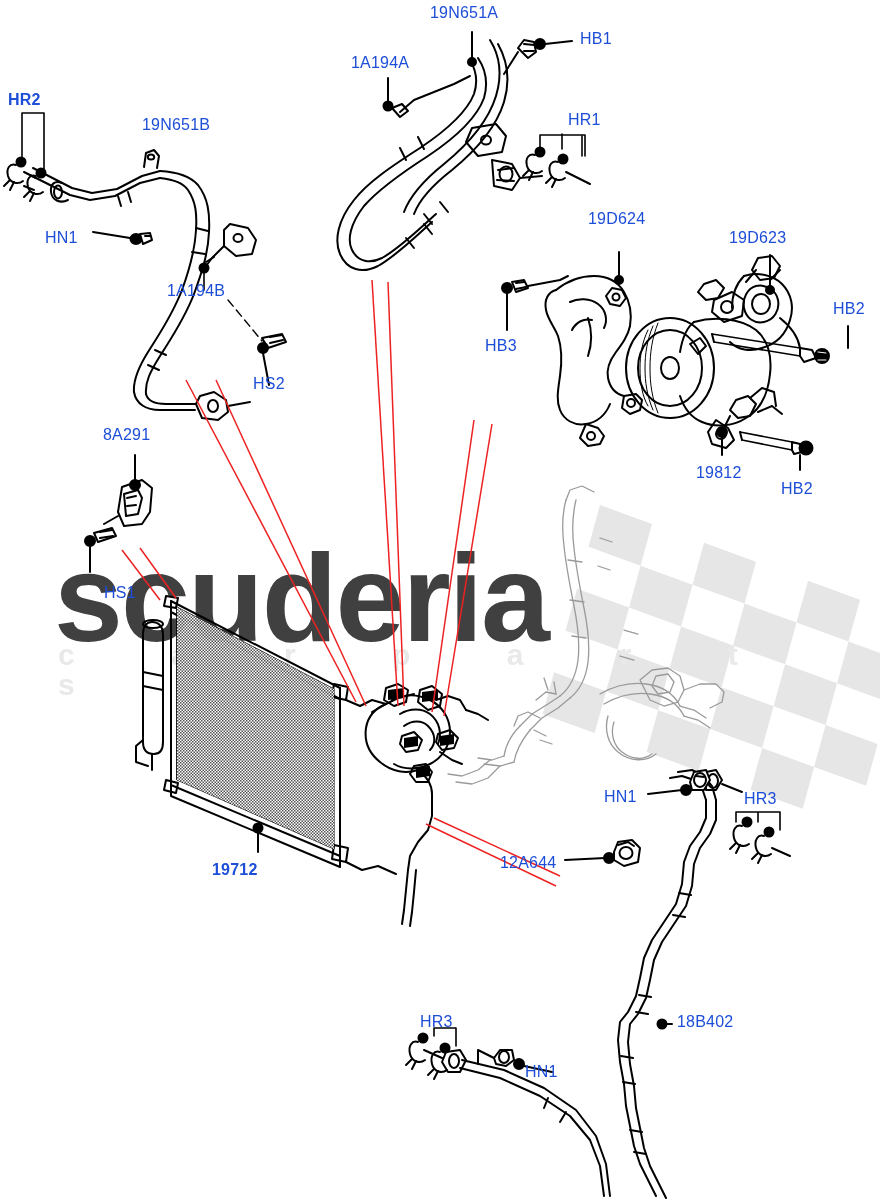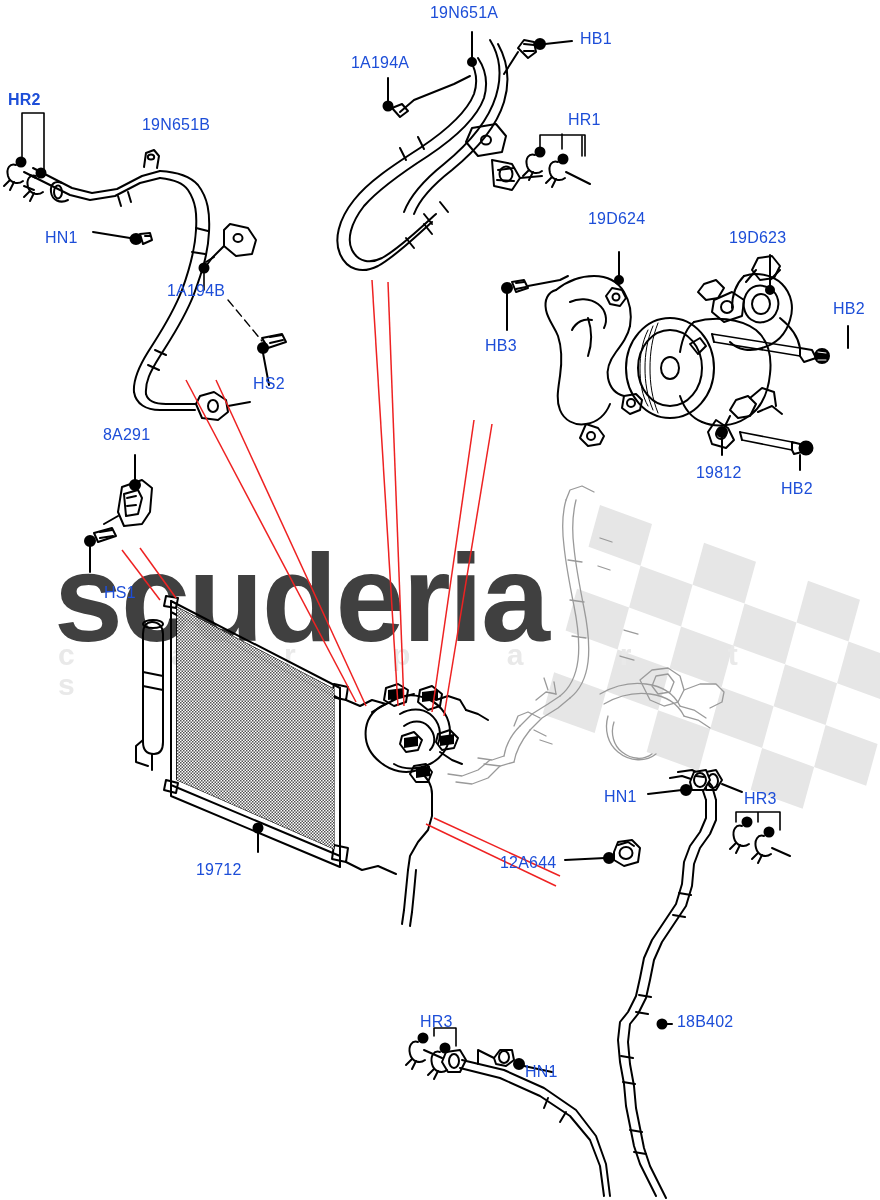--- a/index.html
+++ b/index.html
@@ -471,21 +471,21 @@
     </g>
   </svg>
 
   <div class="lbl" style="left:8px;top:92px;font-weight:bold;">HR2</div>
   <div class="lbl" style="left:142px;top:117px;">19N651B</div>
   <div class="lbl" style="left:45px;top:230px;">HN1</div>
   <div class="lbl" style="left:167px;top:283px;text-align:center;">1A194B</div>
   <div class="lbl" style="left:253px;top:376px;">HS2</div>
   <div class="lbl" style="left:103px;top:427px;">8A291</div>
   <div class="lbl" style="left:64px;top:585px;margin-left:40px;">HS1</div>
-  <div class="lbl" style="left:196px;top:862px;">19712</div>
+  <div class="lbl" style="left:212px;top:862px;font-weight:bold;">19712</div>
   <div class="lbl" style="left:351px;top:55px;">1A194A</div>
   <div class="lbl" style="left:430px;top:5px;">19N651A</div>
   <div class="lbl" style="left:580px;top:31px;">HB1</div>
   <div class="lbl" style="left:568px;top:112px;">HR1</div>
   <div class="lbl" style="left:588px;top:211px;">19D624</div>
   <div class="lbl" style="left:729px;top:230px;">19D623</div>
   <div class="lbl" style="left:485px;top:338px;">HB3</div>
   <div class="lbl" style="left:833px;top:301px;">HB2</div>
   <div class="lbl" style="left:696px;top:465px;text-align:right;">19812</div>
   <div class="lbl" style="left:781px;top:481px;">HB2</div>

